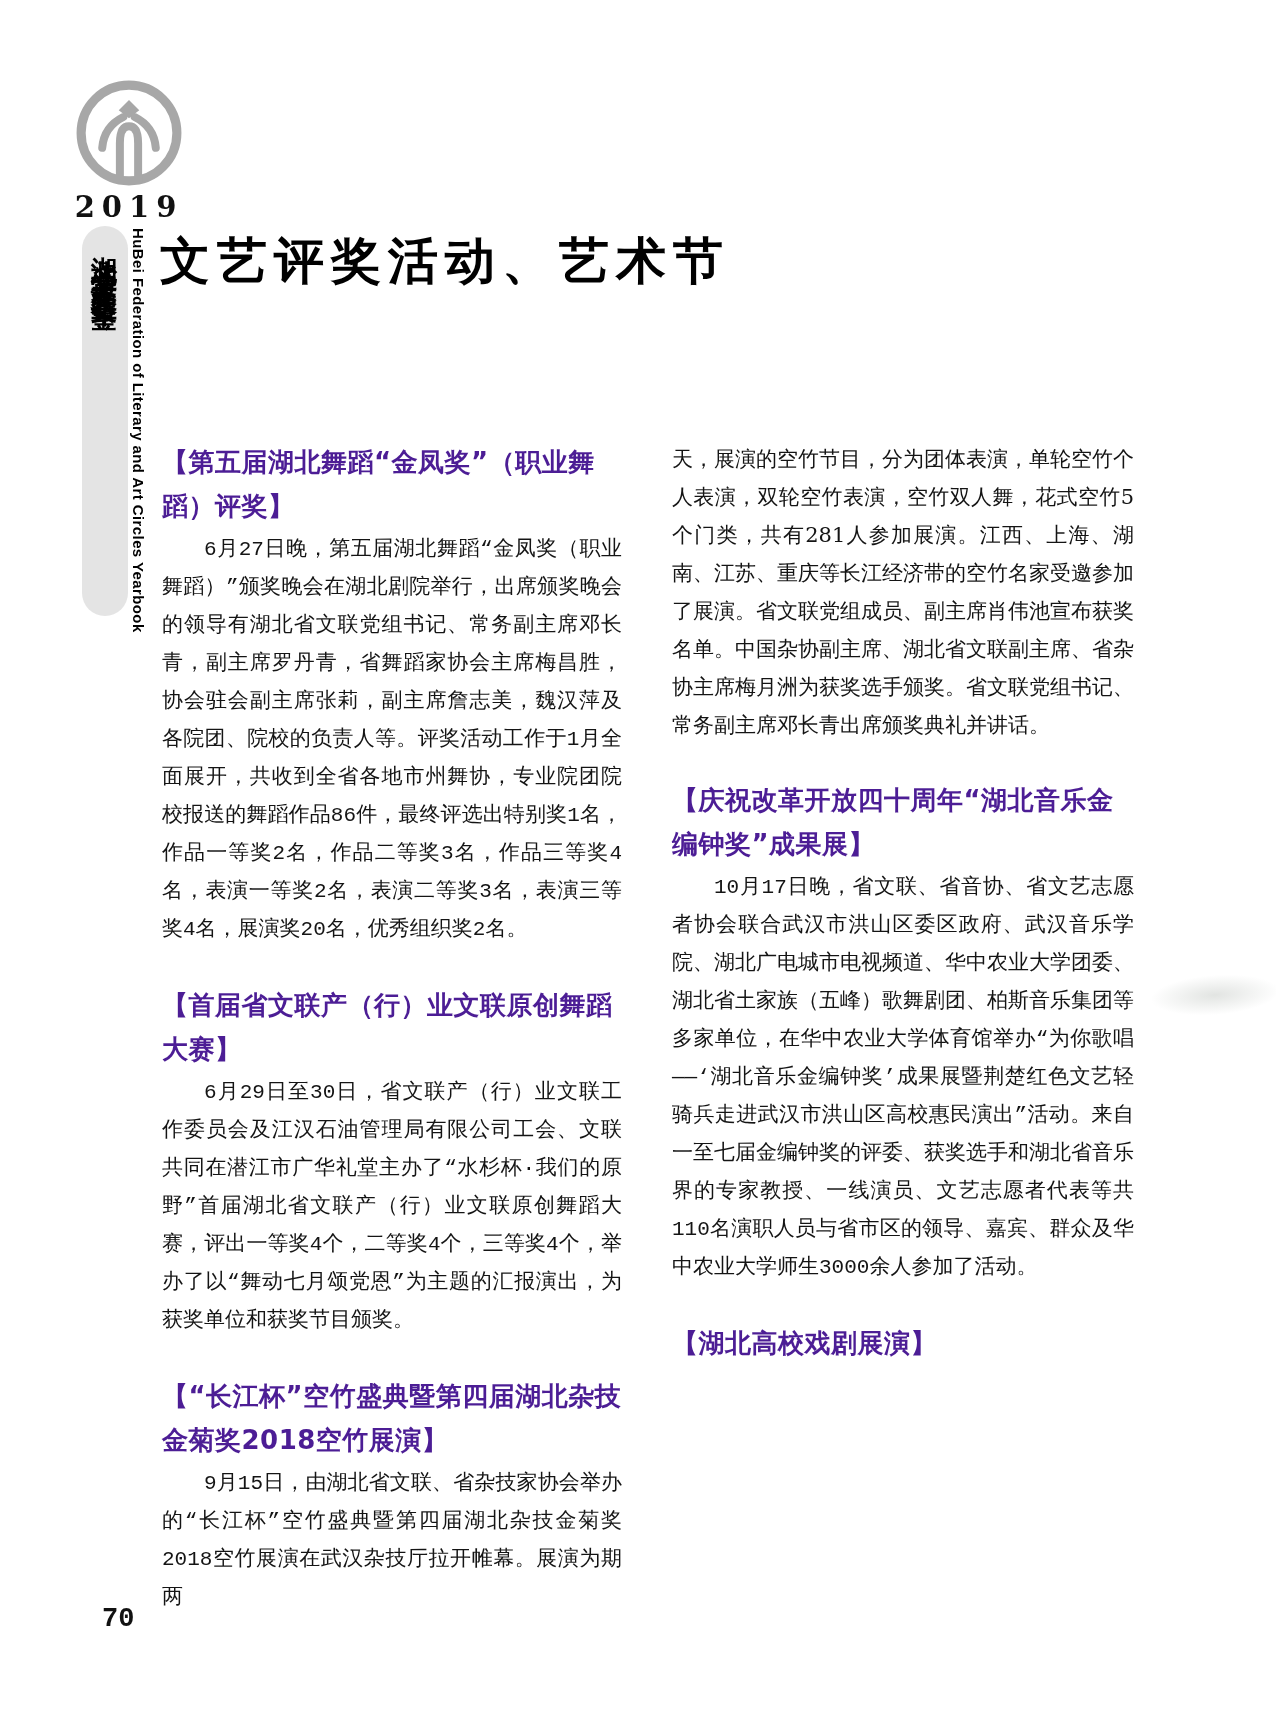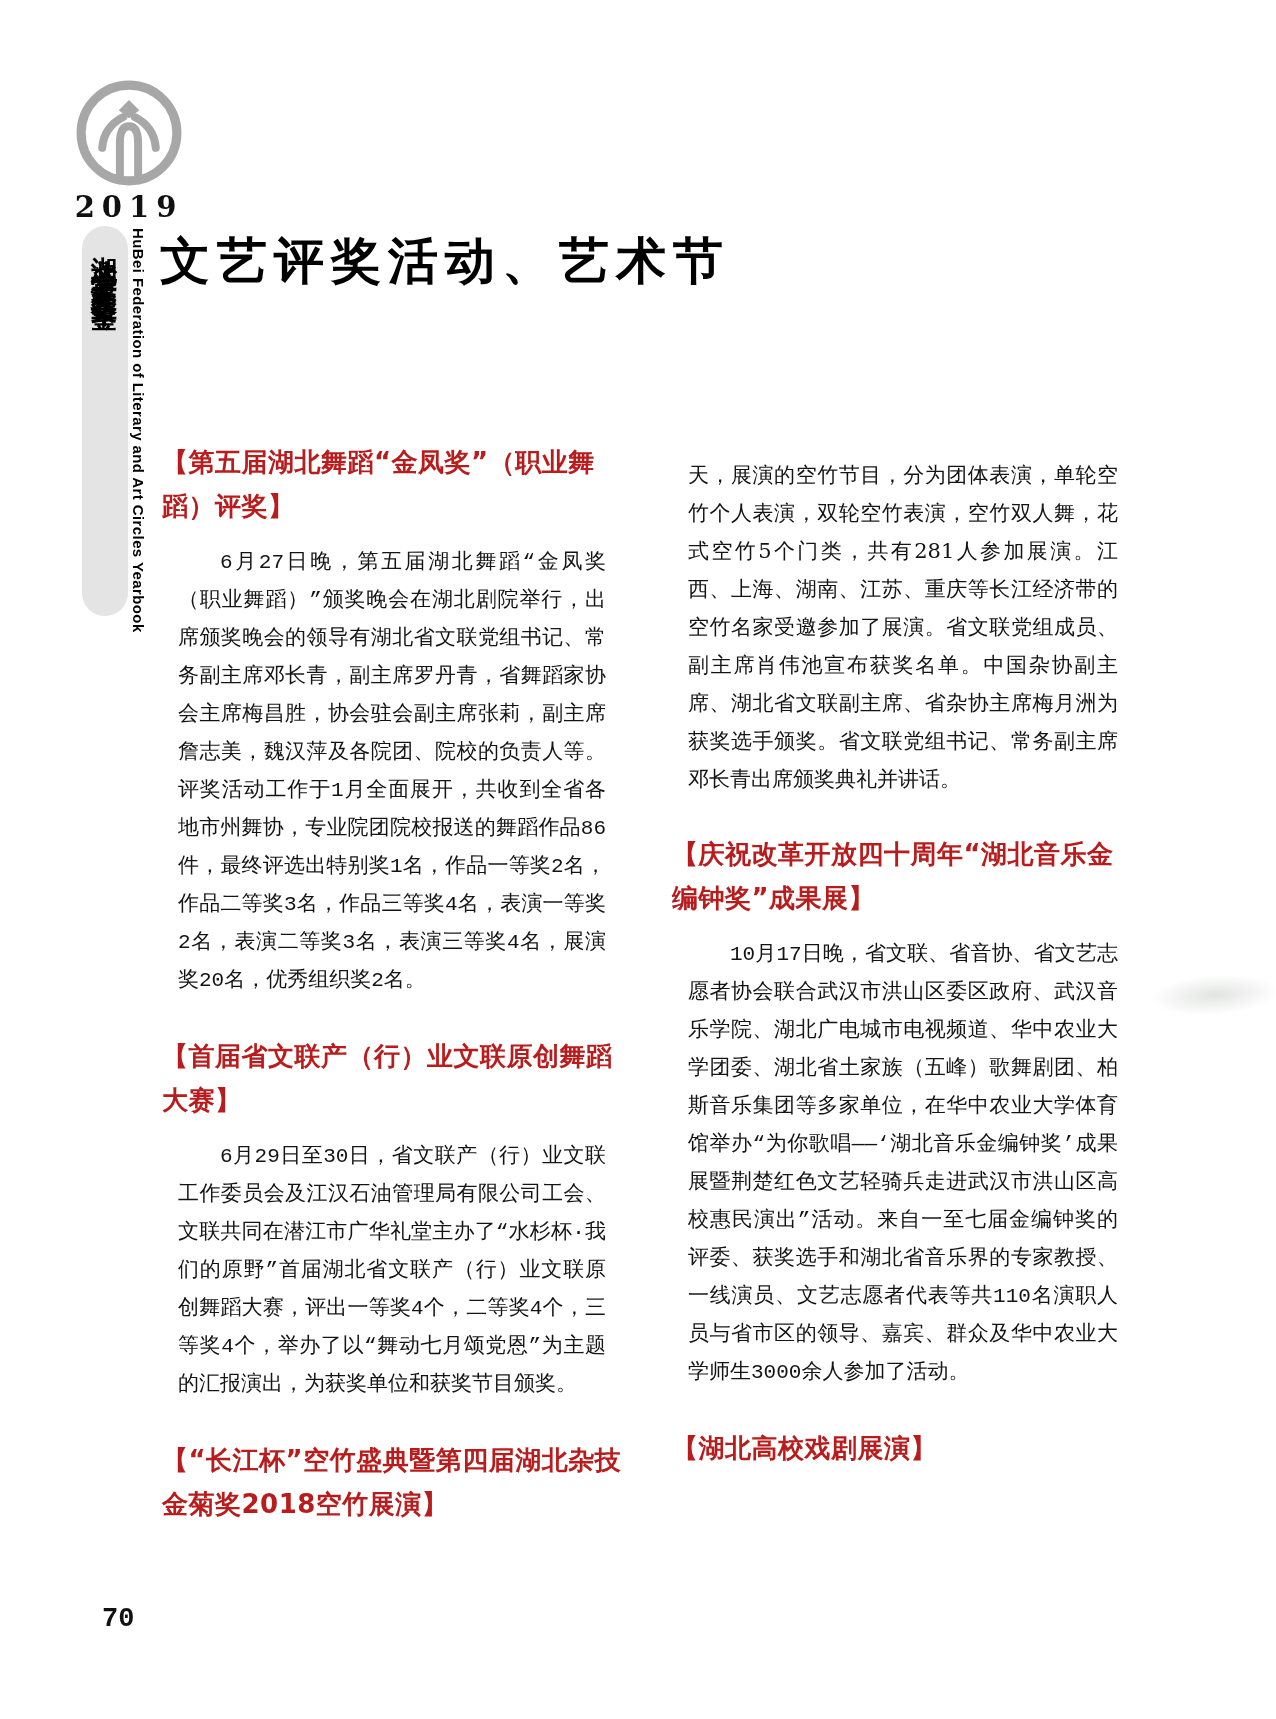--- a/index.html
+++ b/index.html
@@ -49,24 +49,24 @@
   }
   
   .col{position:absolute;top:440px;}
   .col-left{left:162px;width:460px;}
   .col-right{left:672px;width:462px;}
   section+section{margin-top:34px;}
   .sec-head{
     margin:0 0 3px 0;
     font-family:"DejaVu Sans","Liberation Sans",sans-serif;
     font-weight:bold;font-size:26px;line-height:44px;
-    letter-spacing:.5px;color:#b91c1c;
+    letter-spacing:.5px;color:#4c1d95;
   }
   .body{
-    margin:16px;
+    margin:0;
     font-size:21px;line-height:38px;
     text-align:justify;color:#141414;
   }
   .indent{text-indent:2em;font-family:Liberation Mono, monospace;}
   
   .page-number{
     position:absolute;left:102px;top:1604px;
     font-family:Liberation Mono, monospace;
     font-weight:bold;font-size:27px;color:#111;
   }
@@ -102,20 +102,21 @@
     <section>
       <h2 class="sec-head">【第五届湖北舞蹈“金凤奖”（职业舞蹈）评奖】</h2>
       <p class="body indent">6月27日晚，第五届湖北舞蹈“金凤奖（职业舞蹈）”颁奖晚会在湖北剧院举行，出席颁奖晚会的领导有湖北省文联党组书记、常务副主席邓长青，副主席罗丹青，省舞蹈家协会主席梅昌胜，协会驻会副主席张莉，副主席詹志美，魏汉萍及各院团、院校的负责人等。评奖活动工作于1月全面展开，共收到全省各地市州舞协，专业院团院校报送的舞蹈作品86件，最终评选出特别奖1名，作品一等奖2名，作品二等奖3名，作品三等奖4名，表演一等奖2名，表演二等奖3名，表演三等奖4名，展演奖20名，优秀组织奖2名。</p>
     </section>
     <section>
       <h2 class="sec-head">【首届省文联产（行）业文联原创舞蹈大赛】</h2>
       <p class="body indent">6月29日至30日，省文联产（行）业文联工作委员会及江汉石油管理局有限公司工会、文联共同在潜江市广华礼堂主办了“水杉杯·我们的原野”首届湖北省文联产（行）业文联原创舞蹈大赛，评出一等奖4个，二等奖4个，三等奖4个，举办了以“舞动七月颂党恩”为主题的汇报演出，为获奖单位和获奖节目颁奖。</p>
     </section>
     <section>
       <h2 class="sec-head">【“长江杯”空竹盛典暨第四届湖北杂技金菊奖2018空竹展演】</h2>
+      <p class="body indent">9月15日，由湖北省文联、省杂技家协会举办的“长江杯”空竹盛典暨第四届湖北杂技金菊奖2018空竹展演在武汉杂技厅拉开帷幕。展演为期两</p>
     </section>
   </div>
 
   <div class="col col-right">
     <section>
       <p class="body">天，展演的空竹节目，分为团体表演，单轮空竹个人表演，双轮空竹表演，空竹双人舞，花式空竹5个门类，共有281人参加展演。江西、上海、湖南、江苏、重庆等长江经济带的空竹名家受邀参加了展演。省文联党组成员、副主席肖伟池宣布获奖名单。中国杂协副主席、湖北省文联副主席、省杂协主席梅月洲为获奖选手颁奖。省文联党组书记、常务副主席邓长青出席颁奖典礼并讲话。</p>
     </section>
     <section>
       <h2 class="sec-head">【庆祝改革开放四十周年“湖北音乐金编钟奖”成果展】</h2>
       <p class="body indent">10月17日晚，省文联、省音协、省文艺志愿者协会联合武汉市洪山区委区政府、武汉音乐学院、湖北广电城市电视频道、华中农业大学团委、湖北省土家族（五峰）歌舞剧团、柏斯音乐集团等多家单位，在华中农业大学体育馆举办“为你歌唱——‘湖北音乐金编钟奖’成果展暨荆楚红色文艺轻骑兵走进武汉市洪山区高校惠民演出”活动。来自一至七届金编钟奖的评委、获奖选手和湖北省音乐界的专家教授、一线演员、文艺志愿者代表等共110名演职人员与省市区的领导、嘉宾、群众及华中农业大学师生3000余人参加了活动。</p>

